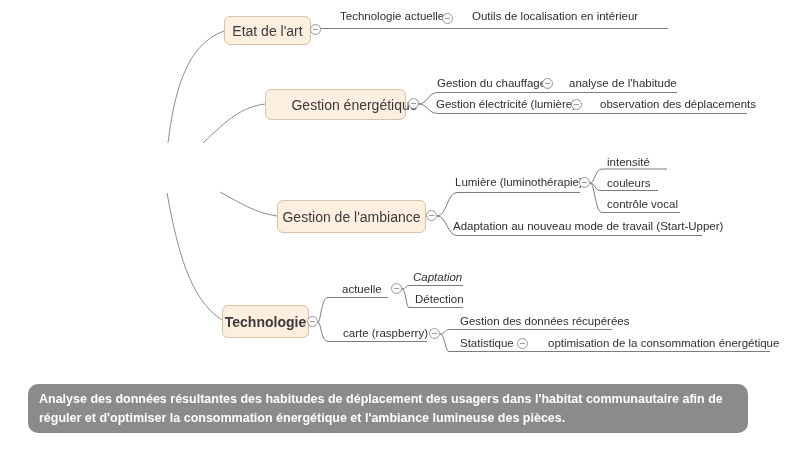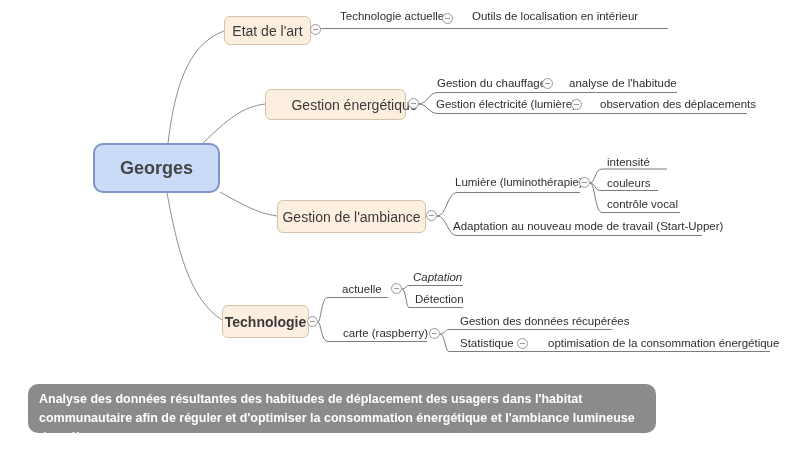--- a/index.html
+++ b/index.html
@@ -24,21 +24,21 @@
     position:absolute;font-size:11.5px;color:#2f2f2f;white-space:nowrap;line-height:12px;
   }
   .collapse{
     position:absolute;width:11px;height:11px;box-sizing:border-box;
     border:1px solid #9b9b9b;border-radius:50%;background:#fbfbfb;
   }
   .collapse::after{
     content:"";position:absolute;left:2px;right:2px;top:4px;height:1px;background:#9b9b9b;
   }
   .note{
-    position:absolute;left:28px;top:384px;width:628px;height:49px;box-sizing:border-box;
+    position:absolute;left:28px;top:384px;width:720px;height:49px;box-sizing:border-box;
     background:#8b8b8b;border-radius:10px;color:#ffffff;font-weight:bold;font-size:12.5px;
     line-height:1.5;padding:6px 11px;
   }
 </style>
 </head>
 <body>
 
 <div class="stage">
 
   <svg width="800" height="459" viewBox="0 0 800 459">
@@ -59,21 +59,20 @@
       <path d="M590 183 C595 183 595 212.5 602 212.5 H680"></path>
       <path d="M318 322 C321 322 321 297.5 328 297.5 H388"></path>
       <path d="M318 322 C321 322 321 341.5 328 341.5 H427"></path>
       <path d="M402 289 C406 289 406 285.5 409 285.5 H463"></path>
       <path d="M402 289 C406 289 406 307.5 409 307.5 H463"></path>
       <path d="M440 334 C445 334 445 329.5 449 329.5 H612"></path>
       <path d="M440 334 C445 334 445 351.5 449 351.5 H770"></path>
     </g>
   </svg>
 
-  <div class="node central" style="left:93px;top:143px;width:127px;height:50px;">Georges</div>
 
   <div class="node topic" style="left:224px;top:16px;width:87px;height:29px;">Etat de l'art</div>
   <div class="node topic" style="left:265px;top:89px;width:141px;height:31px;padding-left:38px;">Gestion énergétique</div>
   <div class="node topic" style="left:277px;top:200px;width:149px;height:33px;">Gestion de l'ambiance</div>
   <div class="node topic" style="left:222px;top:305px;width:87px;height:33px;font-weight:bold;">Technologie</div>
 
   <div class="lbl" style="left:340px;top:10px;">Technologie actuelle</div>
   <div class="lbl" style="left:472px;top:10px;">Outils de localisation en intérieur</div>
 
   <div class="lbl" style="left:437px;top:77px;">Gestion du chauffage</div>

